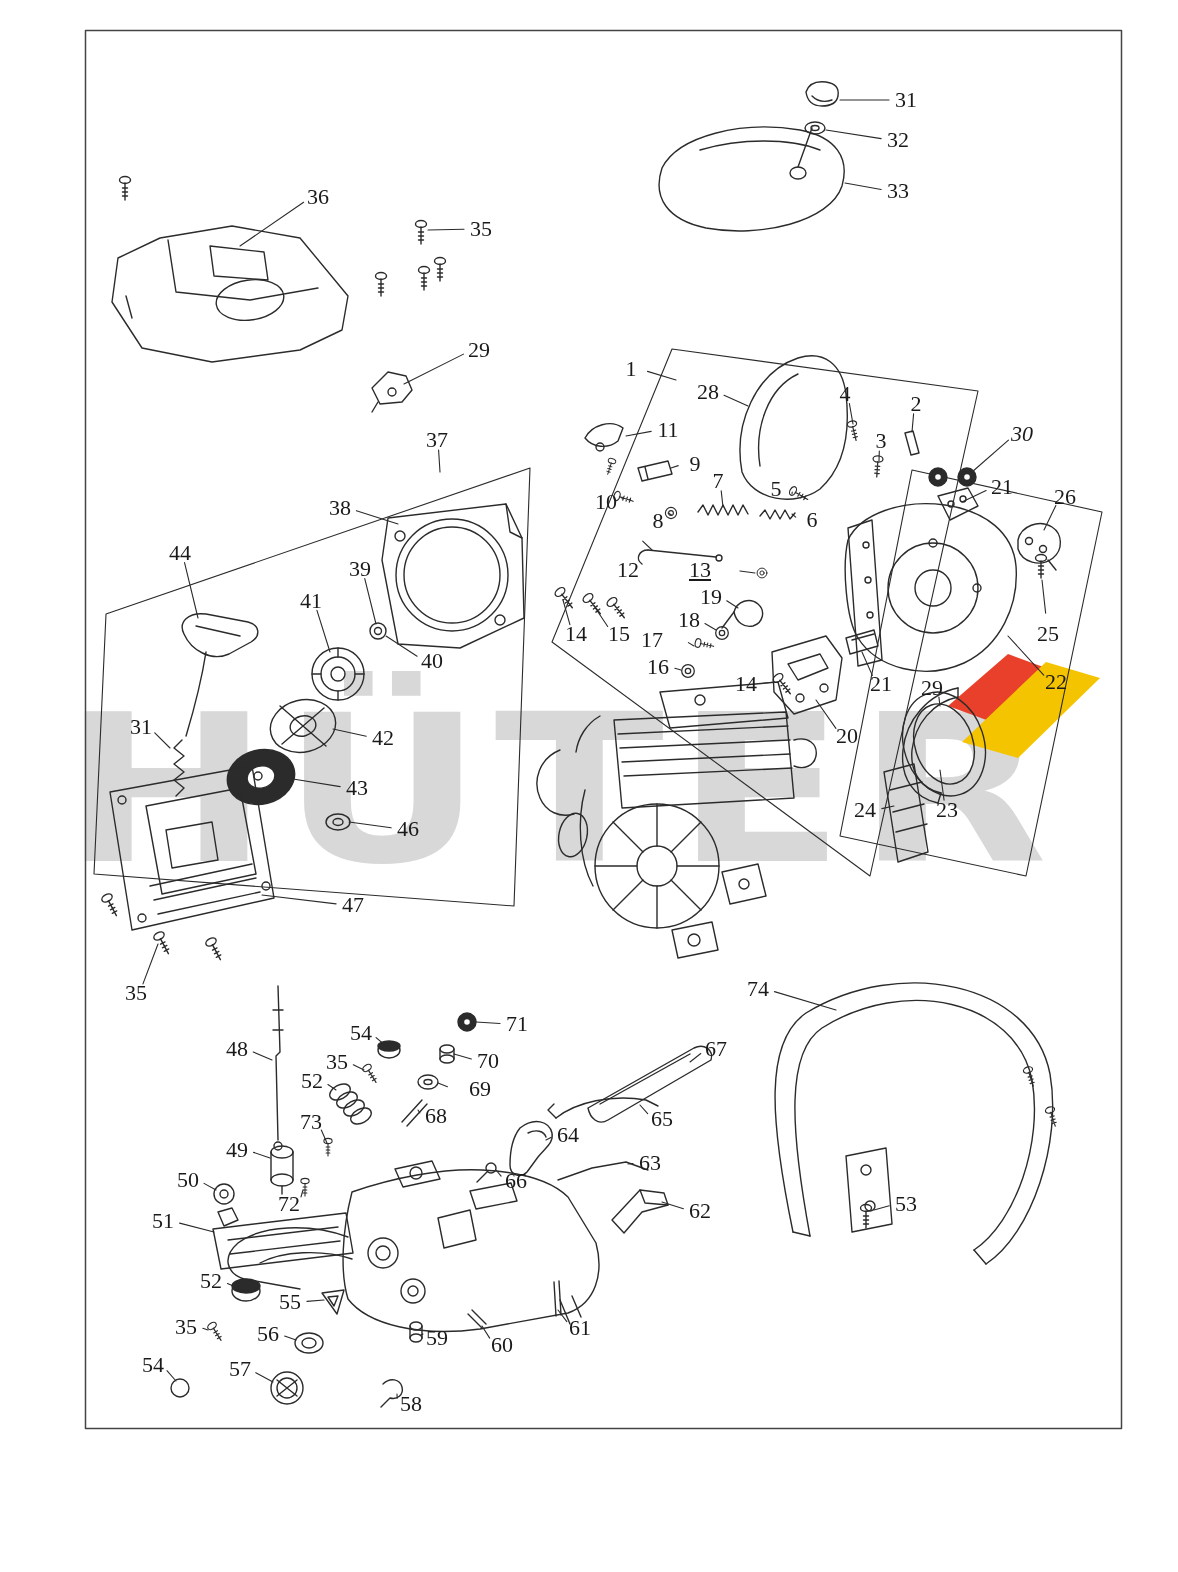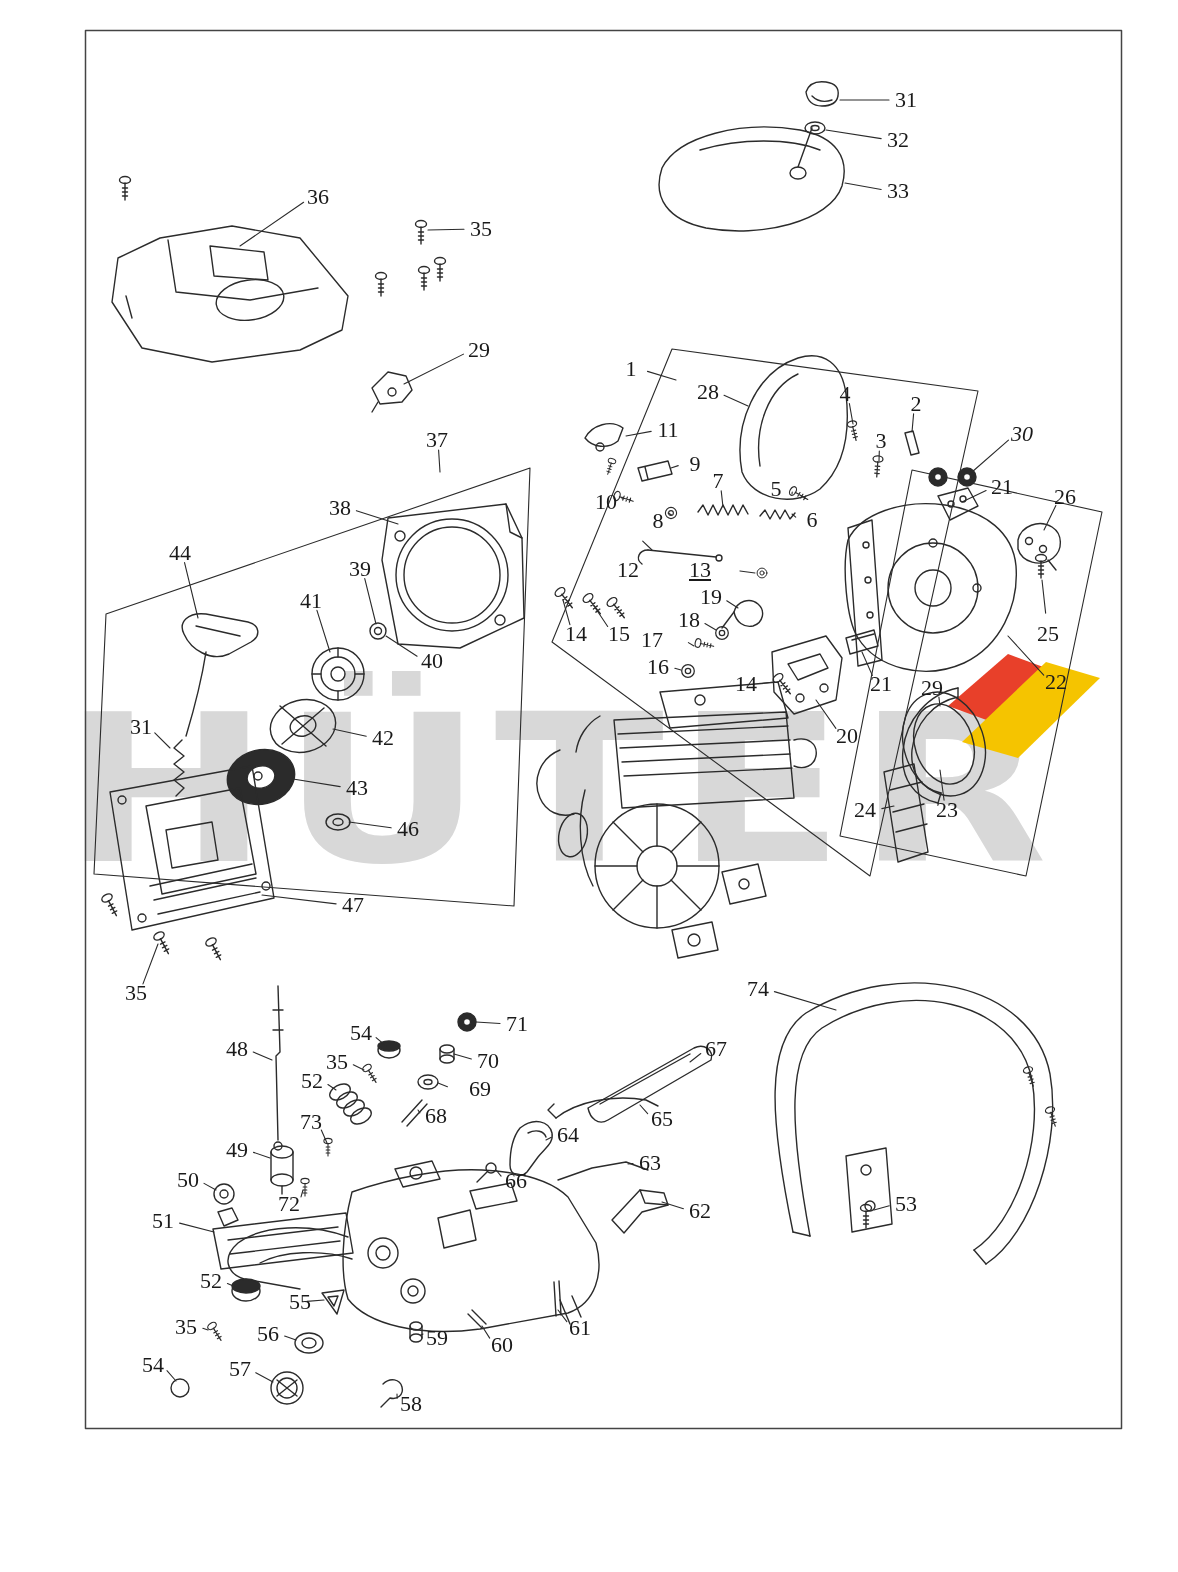--- a/index.html
+++ b/index.html
@@ -520,21 +520,21 @@
       <div class="callout" style="left: 237px; top: 1150px;">49</div>
       <div class="callout" style="left: 568px; top: 1135px;">64</div>
       <div class="callout" style="left: 188px; top: 1180px;">50</div>
       <div class="callout" style="left: 516px; top: 1181px;">66</div>
       <div class="callout" style="left: 650px; top: 1163px;">63</div>
       <div class="callout" style="left: 163px; top: 1221px;">51</div>
       <div class="callout" style="left: 289px; top: 1204px;">72</div>
       <div class="callout" style="left: 700px; top: 1211px;">62</div>
       <div class="callout" style="left: 906px; top: 1204px;">53</div>
       <div class="callout" style="left: 211px; top: 1281px;">52</div>
-      <div class="callout" style="left: 300px; top: 1302px;">55</div>
+      <div class="callout" style="left: 290px; top: 1302px;">55</div>
       <div class="callout" style="left: 186px; top: 1327px;">35</div>
       <div class="callout" style="left: 268px; top: 1334px;">56</div>
       <div class="callout" style="left: 580px; top: 1328px;">61</div>
       <div class="callout" style="left: 153px; top: 1365px;">54</div>
       <div class="callout" style="left: 240px; top: 1369px;">57</div>
       <div class="callout" style="left: 437px; top: 1338px;">59</div>
       <div class="callout" style="left: 502px; top: 1345px;">60</div>
       <div class="callout" style="left: 411px; top: 1404px;">58</div>
     </div>
 </div>

